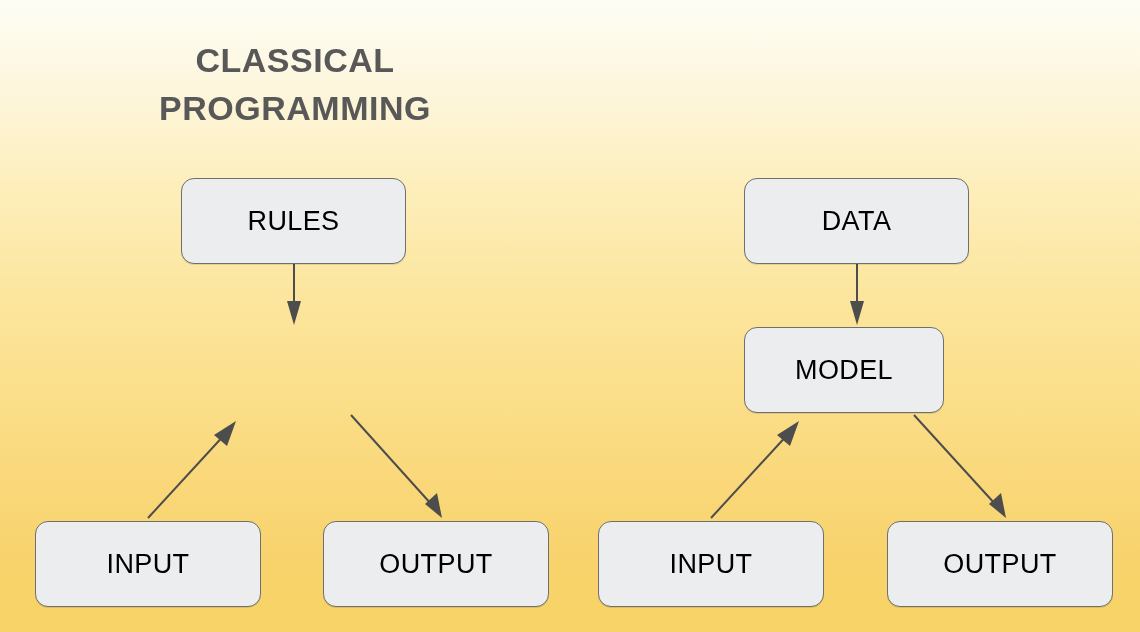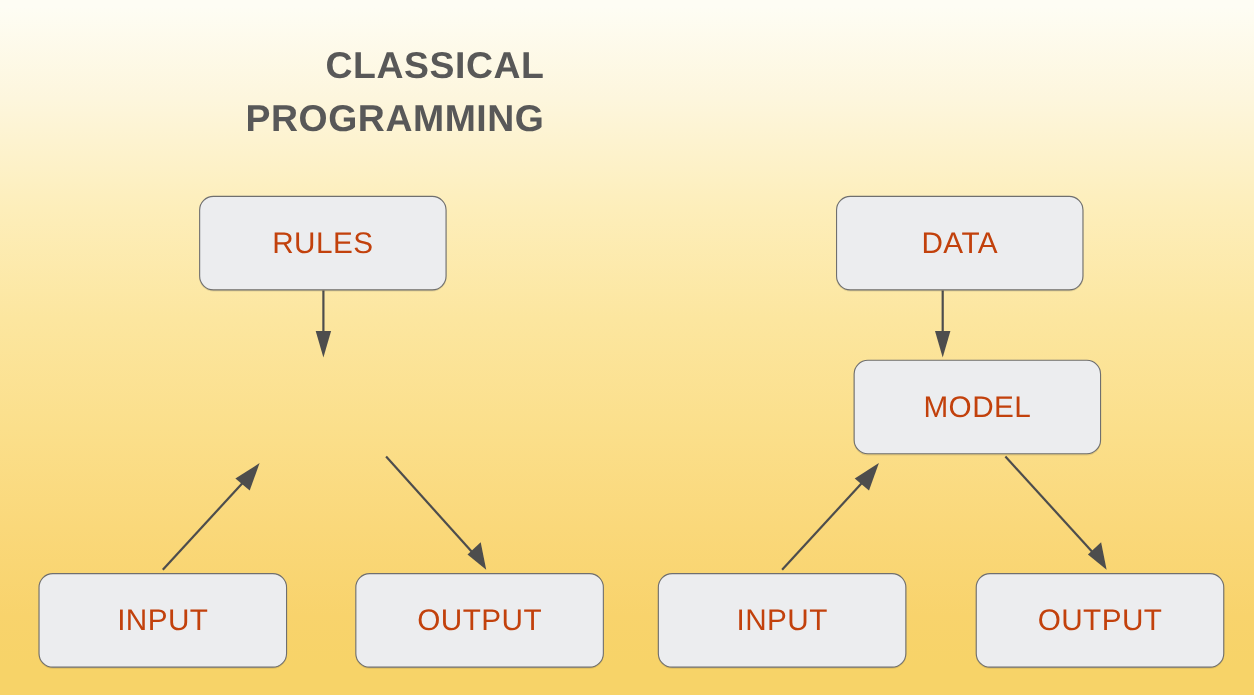--- a/index.html
+++ b/index.html
@@ -28,21 +28,21 @@
         #fad87a 480px,
         #f8d36c 560px,
         #f7d368 607px,
         #f7d368 632px);
     overflow: hidden;
   }
 
   
   .col-title {
     position: absolute;
-    text-align: right;
+    text-align: center;
     font-weight: bold;
     font-size: 34px;
     line-height: 48px;
     letter-spacing: 0.5px;
     color: #585858;
     white-space: pre-line;
   }
   #title-classical {
     left: 95px;
     top: 36px;
@@ -57,35 +57,35 @@
   
   .node {
     position: absolute;
     box-sizing: border-box;
     background: #ecedef;
     border: 1px solid #6f6f6f;
     border-radius: 13px;
     display: flex;
     align-items: center;
     justify-content: center;
-    color: #c2410c;
+    color: #000000;
     font-size: 27px;
     letter-spacing: 0.4px;
     box-shadow: 0 1px 0 rgba(0,0,0,0.10);
   }
 
   
   #node-rules   { left: 181px; top: 178px; width: 225px; height: 86px; }
   #node-program { left: 181px; top: 327px; width: 225px; height: 86px; }
   #node-input-l { left:  35px; top: 521px; width: 226px; height: 86px; }
   #node-output-l{ left: 323px; top: 521px; width: 226px; height: 86px; }
 
   
-  #node-data    { left: 744px; top: 178px; width: 225px; height: 86px; margin-left: 16px; }
-  #node-model   { left: 744px; top: 327px; width: 225px; height: 86px; margin-left: 32px; }
+  #node-data    { left: 744px; top: 178px; width: 225px; height: 86px; }
+  #node-model   { left: 744px; top: 327px; width: 200px; height: 86px; }
   #node-input-r { left: 598px; top: 521px; width: 226px; height: 86px; }
   #node-output-r{ left: 887px; top: 521px; width: 226px; height: 86px; }
 
   
   #arrows {
     position: absolute;
     left: 0;
     top: 0;
     width: 1140px;
     height: 632px;

